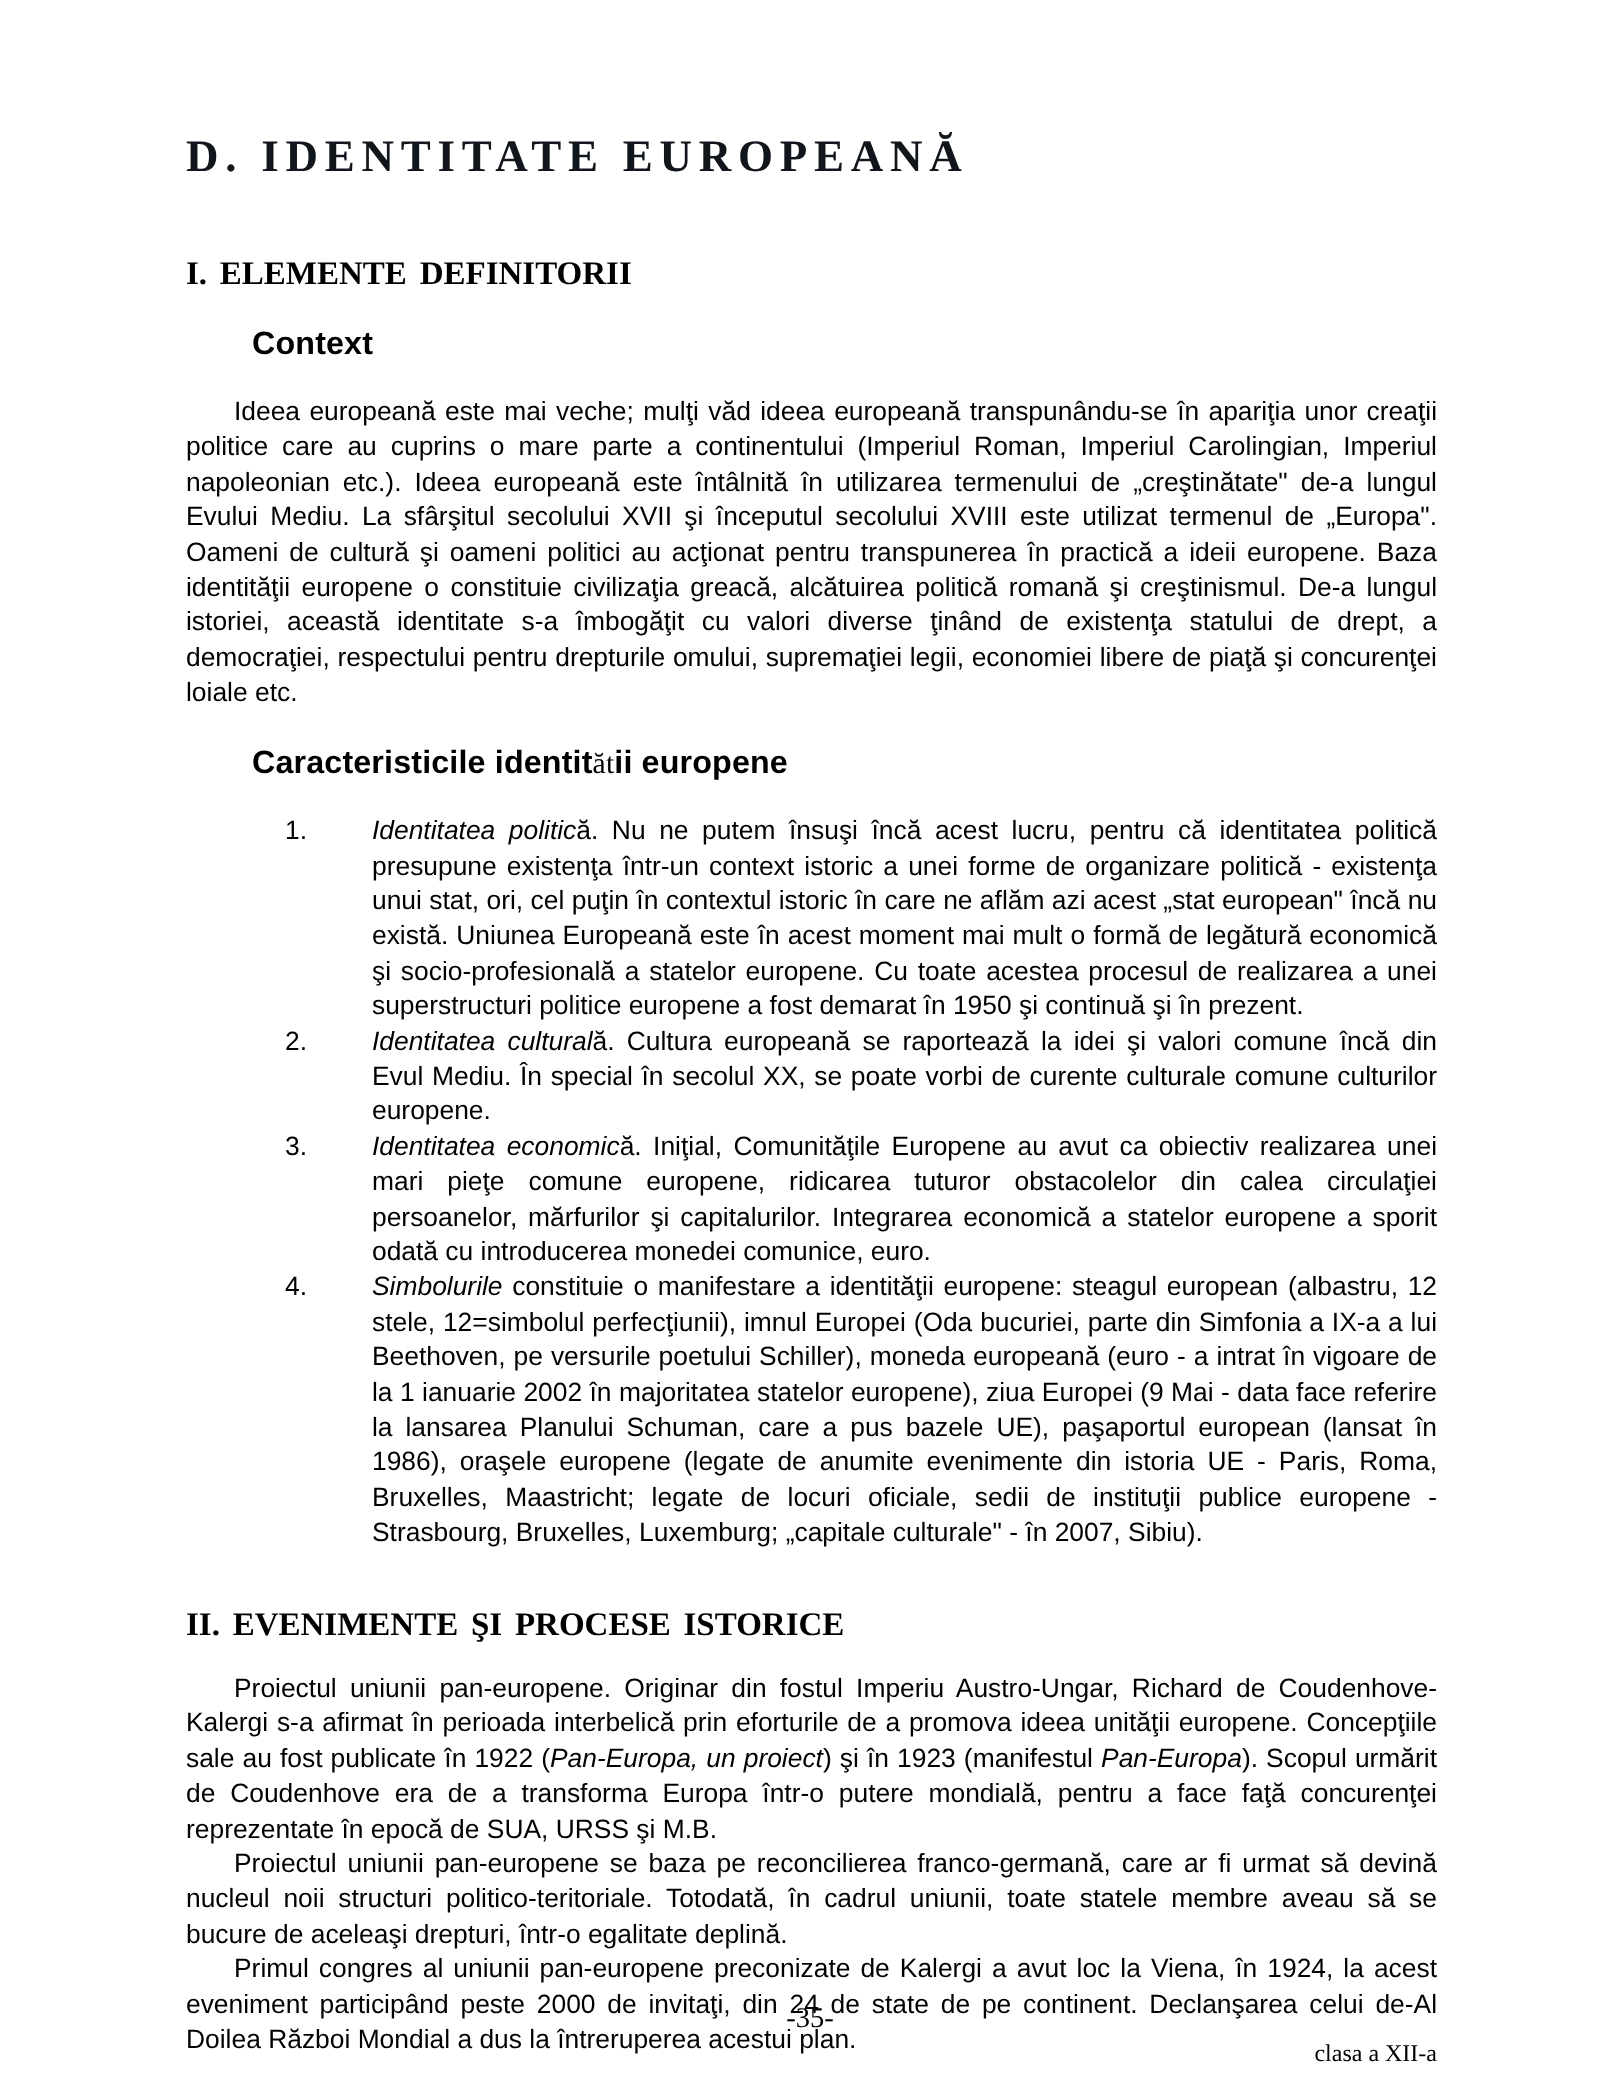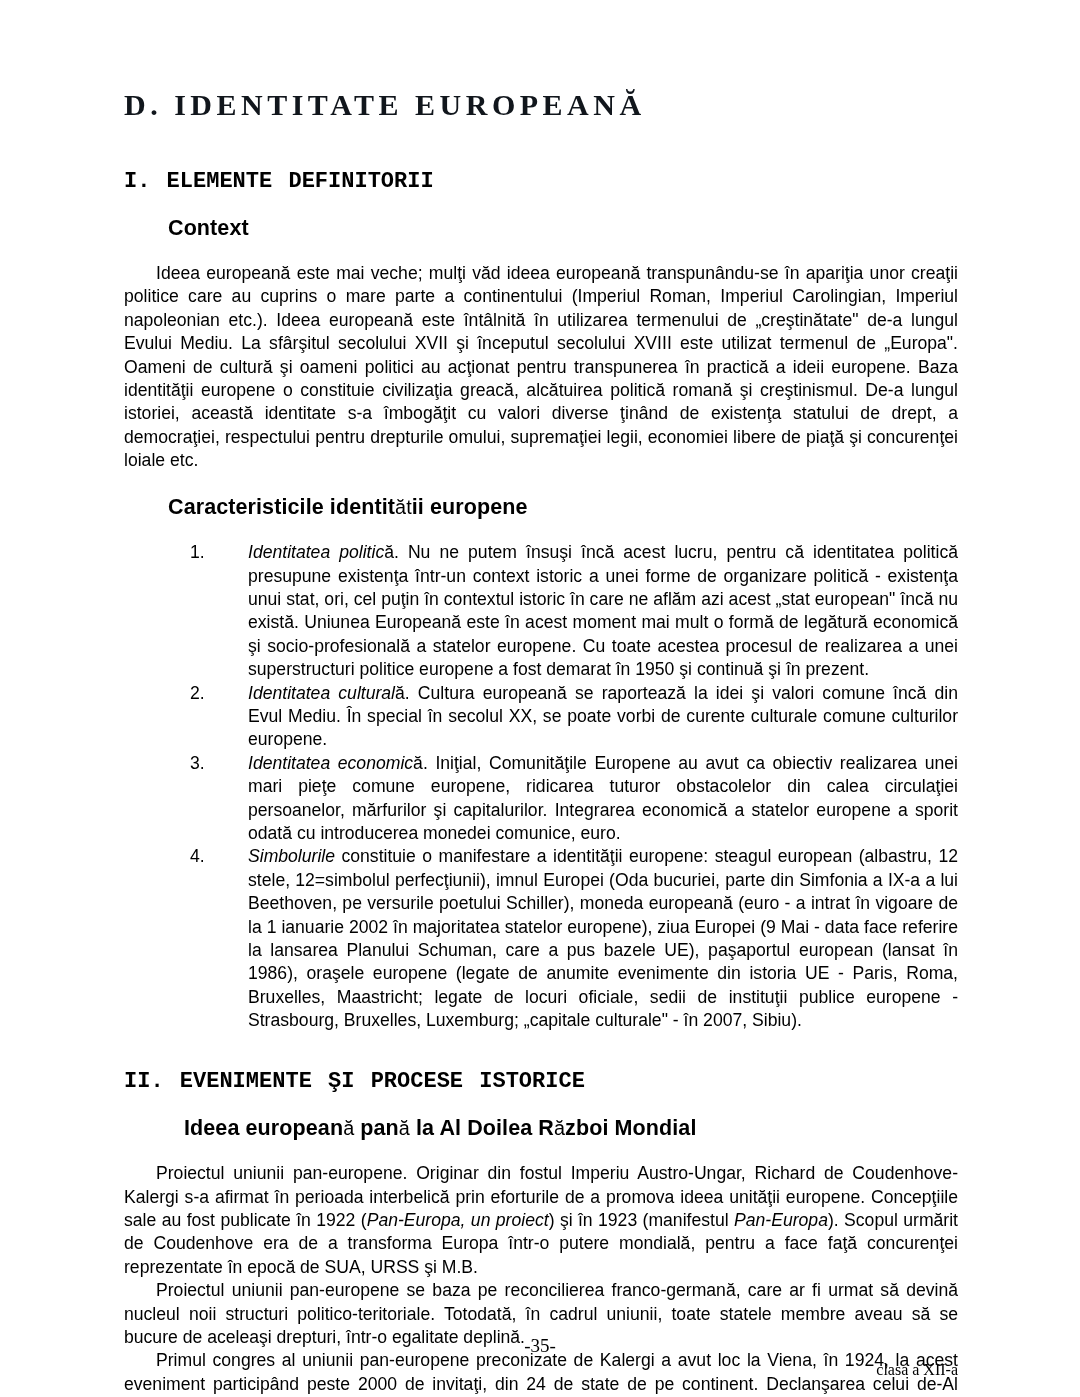--- a/index.html
+++ b/index.html
@@ -52,21 +52,21 @@
     letter-spacing: 4.5px;
     text-align: left;
     color: #11161c;
     margin-top: 88px;
     line-height: 1.15;
     white-space: nowrap;
   }
 
   
   .section-heading {
-    font-family: Liberation Mono, monospace;
+    font-family: Liberation Serif, serif;
     font-size: 22px;
     color: #000;
     margin-top: 46px;
     word-spacing: 3px;
   }
   .section-heading.second { margin-top: 36px; }
 
   
   .sub-heading {
     font-family: "Liberation Sans", sans-serif;
@@ -74,21 +74,21 @@
     font-size: 21.5px;
     margin-left: 44px;
     margin-top: 22px;
     letter-spacing: 0.1px;
   }
   .sub-heading.centeredish {
     margin-left: 60px;
   }
   
   .fallback-glyph {
-    font-family: Liberation Sans, sans-serif;
+    font-family: Liberation Serif, serif;
     font-weight: normal;
     font-size: 0.92em;
   }
 
   
   p.body {
     font-size: 17.6px;
     line-height: 23.4px;
     text-align: justify;
     text-justify: inter-word;
@@ -166,21 +166,20 @@
 
     <ol class="num-list">
       <li><span class="marker">1.</span><em class="it">Identitatea politic</em><span>ă. Nu ne putem însuşi încă acest lucru, pentru că identitatea politică presupune existenţa într-un context istoric a unei forme de organizare politică - existenţa unui stat, ori, cel puţin în contextul istoric în care ne aflăm azi acest „stat european" încă nu există. Uniunea Europeană este în acest moment mai mult o formă de legătură economică şi socio-profesională a statelor europene. Cu toate acestea procesul de realizarea a unei superstructuri politice europene a fost demarat în 1950 şi continuă şi în prezent.</span></li>
       <li><span class="marker">2.</span><em class="it">Identitatea cultural</em><span>ă. Cultura europeană se raportează la idei şi valori comune încă din Evul Mediu. În special în secolul XX, se poate vorbi de curente culturale comune culturilor europene.</span></li>
       <li><span class="marker">3.</span><em class="it">Identitatea economic</em><span>ă. Iniţial, Comunităţile Europene au avut ca obiectiv realizarea unei mari pieţe comune europene, ridicarea tuturor obstacolelor din calea circulaţiei persoanelor, mărfurilor şi capitalurilor. Integrarea economică a statelor europene a sporit odată cu introducerea monedei comunice, euro.</span></li>
       <li><span class="marker">4.</span><em class="it">Simbolurile</em><span> constituie o manifestare a identităţii europene: steagul european (albastru, 12 stele, 12=simbolul perfecţiunii), imnul Europei (Oda bucuriei, parte din Simfonia a IX-a a lui Beethoven, pe versurile poetului Schiller), moneda europeană (euro - a intrat în vigoare de la 1 ianuarie 2002 în majoritatea statelor europene), ziua Europei (9 Mai - data face referire la lansarea Planului Schuman, care a pus bazele UE), paşaportul european (lansat în 1986), oraşele europene (legate de anumite evenimente din istoria UE - Paris, Roma, Bruxelles, Maastricht; legate de locuri oficiale, sedii de instituţii publice europene - Strasbourg, Bruxelles, Luxemburg; „capitale culturale" - în 2007, Sibiu).</span></li>
     </ol>
 
     <h2 class="section-heading second">II. EVENIMENTE  ŞI PROCESE ISTORICE</h2>
 
-    <h3 class="sub-heading centeredish"><span>Ideea european</span><span class="fallback-glyph">ă</span><span> pan</span><span class="fallback-glyph">ă</span><span> la Al Doilea R</span><span class="fallback-glyph">ă</span><span>zboi Mondial</span></h3>
 
     <p class="body indent first"><span>Proiectul uniunii pan-europene. Originar din fostul Imperiu Austro-Ungar, Richard de Coudenhove-Kalergi s-a afirmat în perioada interbelică prin eforturile de a promova ideea unităţii europene. Concepţiile sale au fost publicate în 1922 (</span><em class="it">Pan-Europa, un proiect</em><span>) şi în 1923 (manifestul </span><em class="it">Pan-Europa</em><span>). Scopul urmărit de Coudenhove era de a transforma Europa într-o putere mondială, pentru a face faţă concurenţei reprezentate în epocă de SUA, URSS şi M.B.</span></p>
 
     <p class="body indent">Proiectul uniunii pan-europene se baza pe reconcilierea franco-germană, care ar fi urmat să devină nucleul noii structuri politico-teritoriale. Totodată, în cadrul uniunii, toate statele membre aveau să se bucure de aceleaşi drepturi, într-o egalitate deplină.</p>
 
     <p class="body indent">Primul congres al uniunii pan-europene preconizate de Kalergi a avut loc la Viena, în 1924, la acest eveniment participând peste 2000 de invitaţi, din 24 de state de pe continent. Declanşarea celui de-Al Doilea Război Mondial a dus la întreruperea acestui plan.</p>
 
   </div>
 
   <div class="footer">

